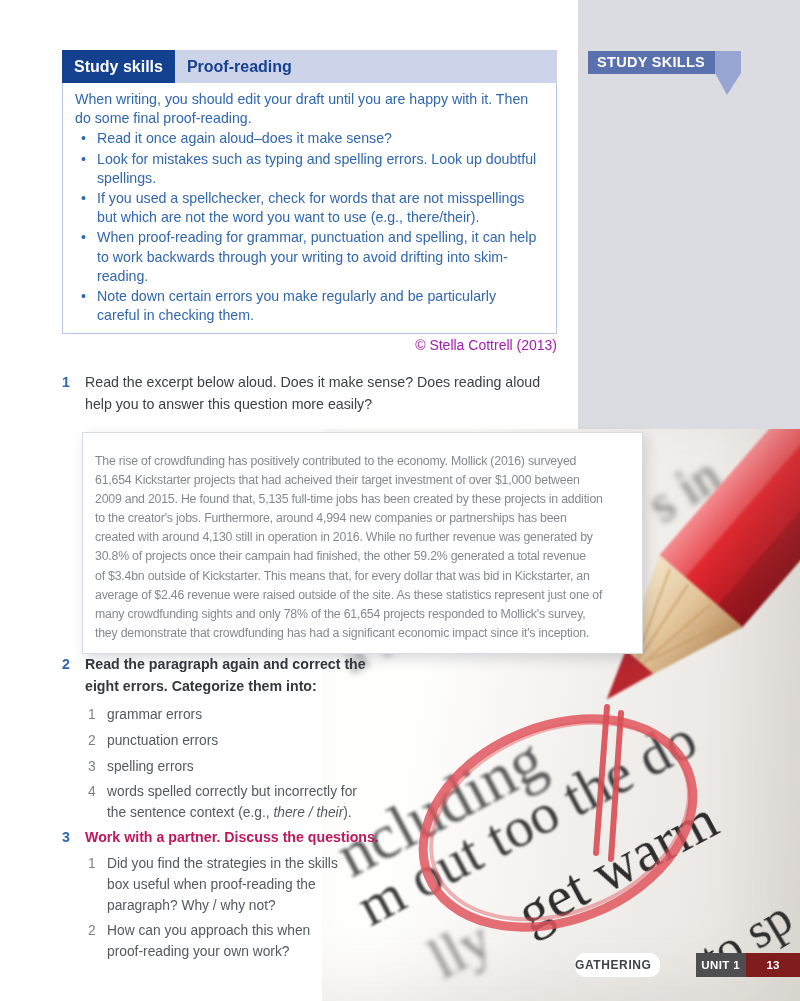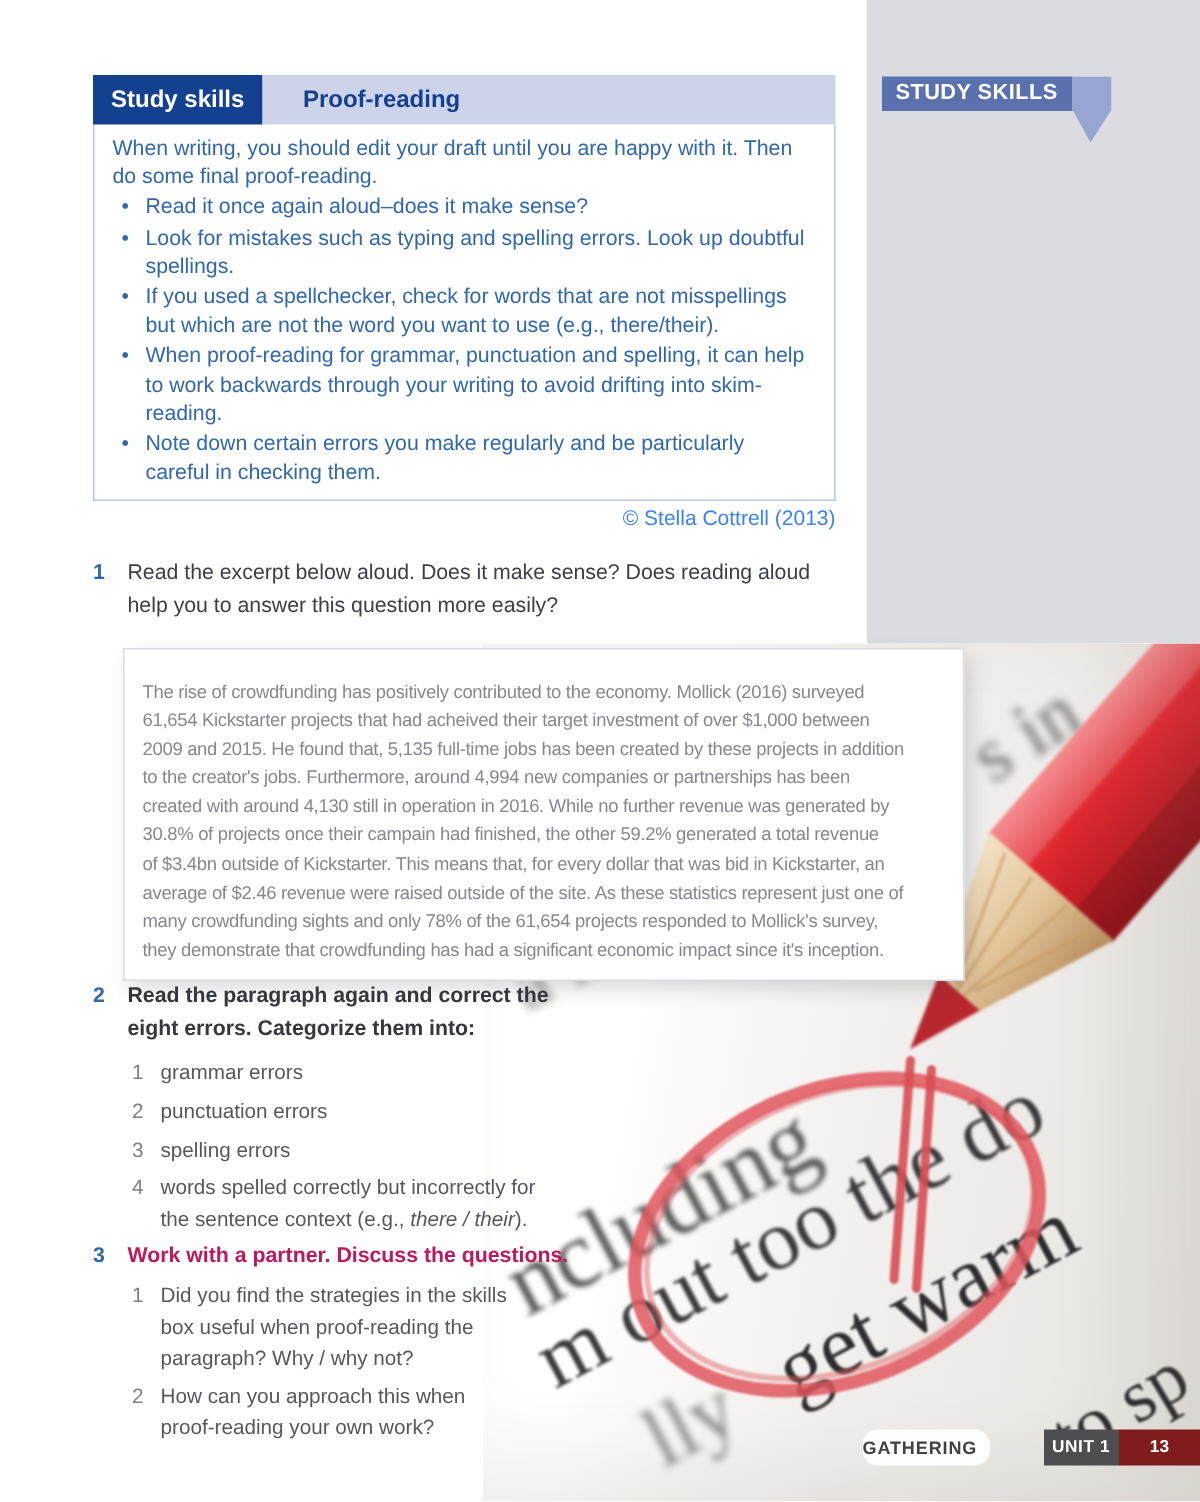--- a/index.html
+++ b/index.html
@@ -14,30 +14,30 @@
   .banner-bar{height:23px;background:#5a71ad;color:#fff;font-weight:bold;font-size:14.5px;
               line-height:23px;padding:0 10px 0 9px;letter-spacing:0.3px;white-space:nowrap;}
   .banner-ribbon{display:block;margin-left:0;}
 
   
   .skills-box{position:absolute;left:62px;top:50px;width:495px;z-index:2;}
   .sb-header{display:flex;height:33px;}
   .sb-tab{background:#14418f;color:#ffffff;font-weight:bold;font-size:16px;line-height:33px;
           padding:0 12px;white-space:nowrap;}
   .sb-title{flex:1;background:#cdd4e9;color:#14418f;font-weight:bold;font-size:16px;
-            line-height:33px;padding-left:27px;}
+            line-height:33px;padding-left:12px;}
   .sb-body{border:1px solid #b9c6e0;border-top:none;background:#fff;
            padding:7px 14px 8px 12px;color:#3167ae;font-size:14.2px;line-height:19.2px;}
   .sb-intro{margin:0 0 1px 0;}
   .sb-bullets{list-style:none;margin:0;padding:0;}
   .sb-bullets li{position:relative;padding-left:22px;margin-top:1px;max-width:450px;}
   .sb-bullets li::before{content:"•";position:absolute;left:6px;top:0;color:#3167ae;}
 
   .credit{position:absolute;left:62px;top:337px;width:495px;text-align:right;
-          color:#3b82f6;font-size:14px;z-index:2;}
+          color:#a21caf;font-size:14px;z-index:2;}
 
   
   .ex{position:absolute;z-index:2;}
   .ex-num{position:absolute;left:0;top:0;color:#3167ae;font-weight:bold;font-size:14.2px;line-height:21.5px;}
   .ex-head{margin-left:23px;color:#3c4046;font-size:14.2px;line-height:21.5px;}
   .ex1{left:62px;top:372px;} .ex1 .ex-head{width:482px;font-weight:400;}
   .ex2{left:62px;top:654px;} .ex2 .ex-head{width:295px;font-weight:600;color:#34383d;}
   .ex3{left:62px;top:827px;} .ex3 .ex-head{width:340px;font-weight:700;color:#be185d;}
 
   .sublist{position:absolute;left:88px;z-index:2;}

